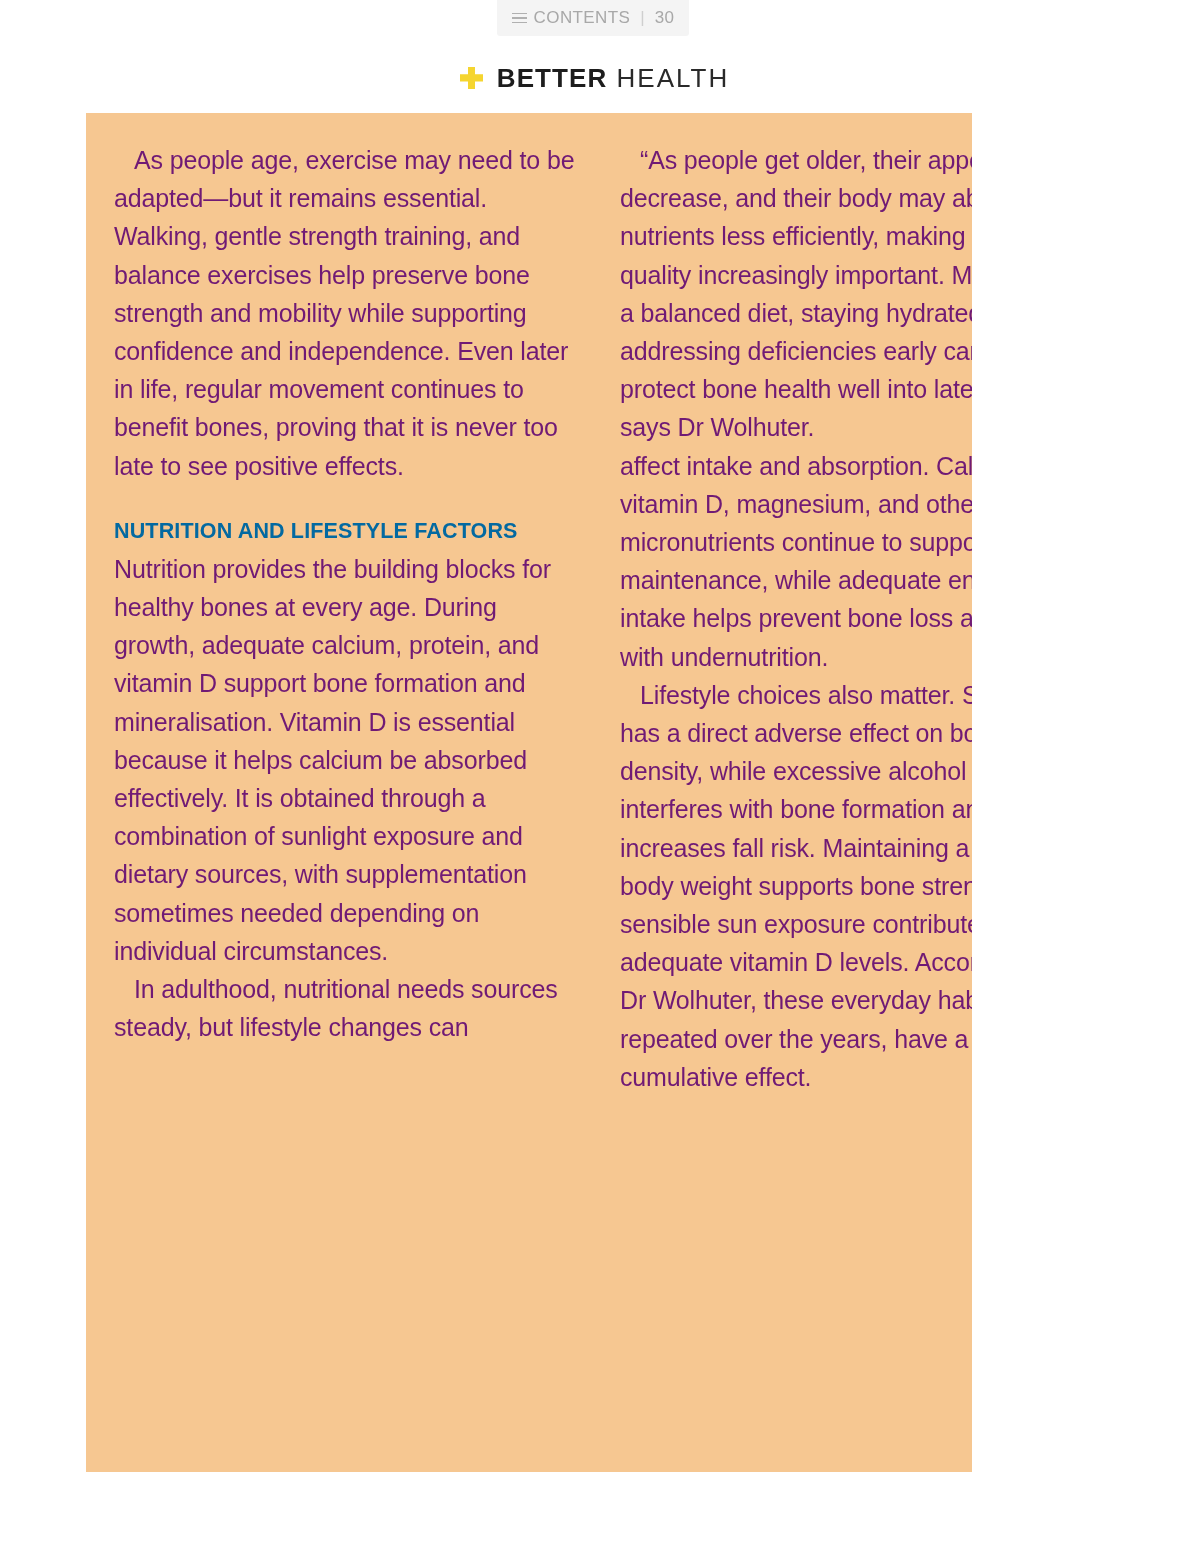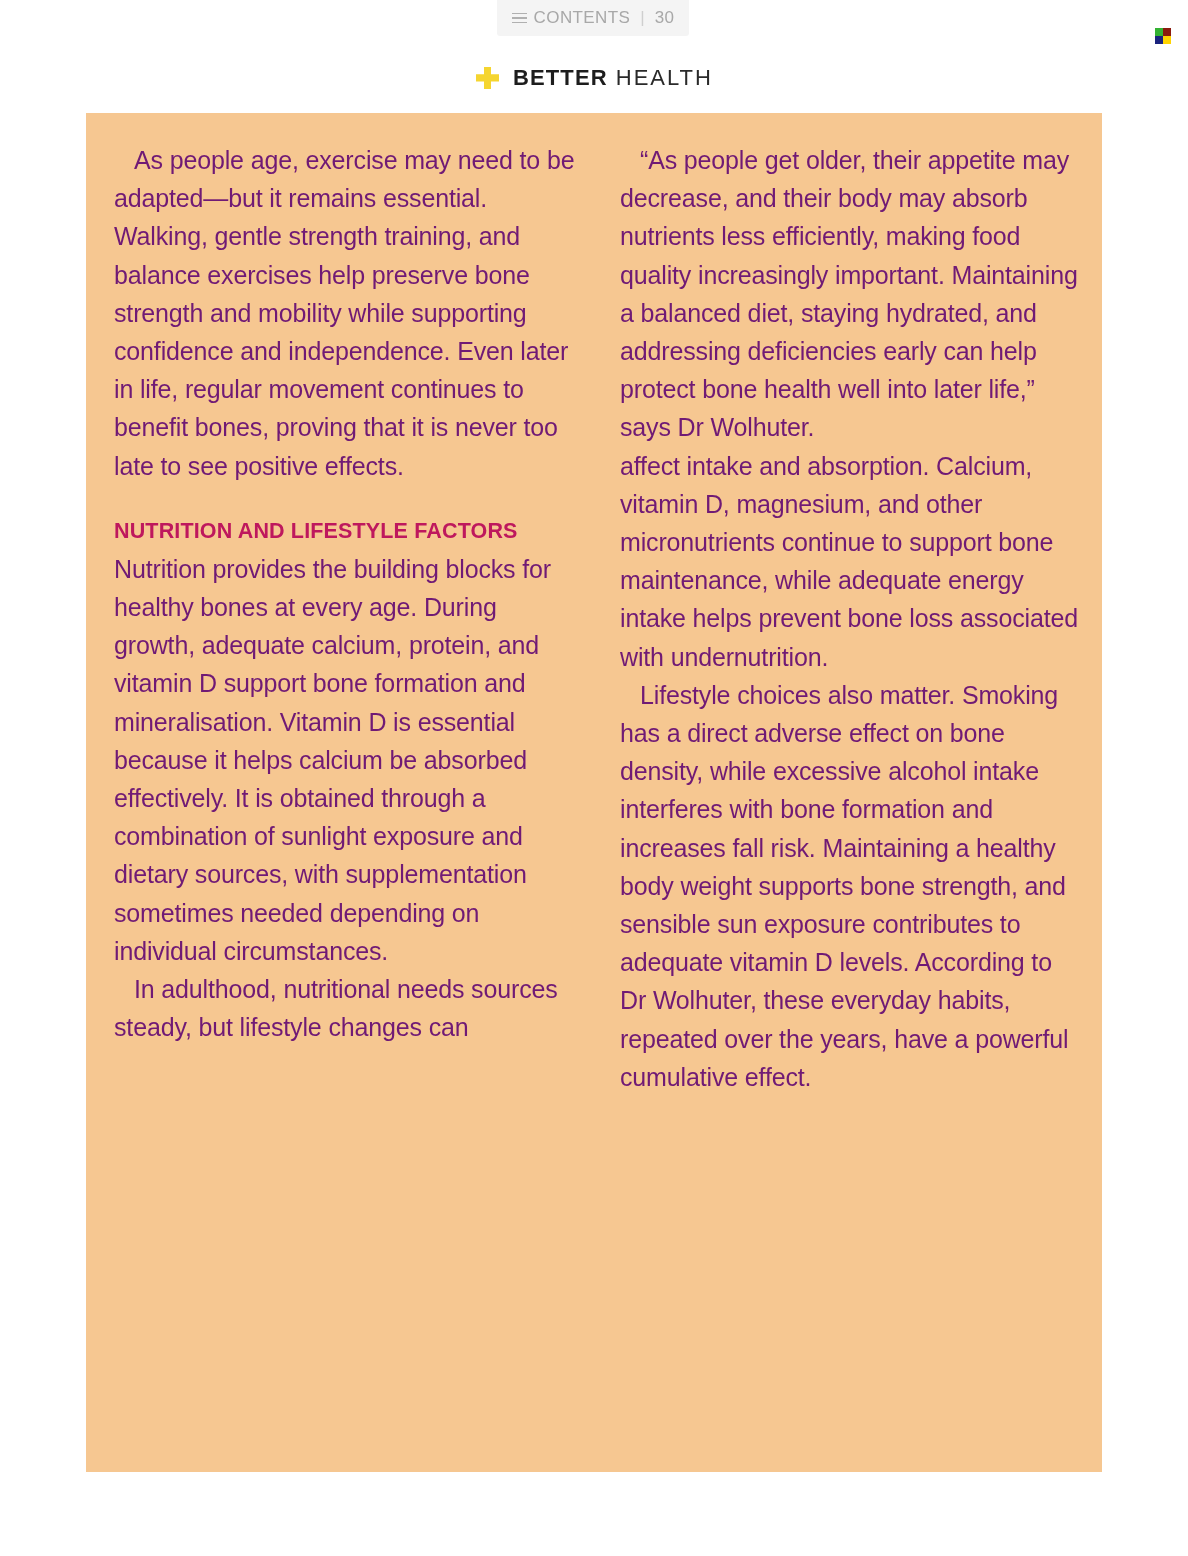--- a/index.html
+++ b/index.html
@@ -6,21 +6,21 @@
 
   html, body {
     width: 1188px;
     height: 1556px;
     background: #ffffff;
     font-family: "Liberation Sans", sans-serif;
   }
 
   .page {
     position: relative;
-    width: 1188px;
+    width: 972px;
     height: 1556px;
     background: #ffffff;
     overflow: hidden;
   }
 
   
   .contents-btn {
     position: absolute;
     left: 497px;
     top: 0px;
@@ -77,21 +77,21 @@
     gap: 13px;
   }
   .plus-icon {
     position: relative;
     width: 25px;
     height: 25px;
     flex: 0 0 auto;
   }
   .plus-icon svg { display: block; }
   .brand {
-    font-size: 22px;
+    font-size: 26px;
     letter-spacing: 0.6px;
     white-space: nowrap;
     line-height: 1;
   }
   .brand .b1 {
     font-weight: bold;
     color: #1d1d1d;
     letter-spacing: 1.1px;
   }
   .brand .b2 {
@@ -144,21 +144,21 @@
     font-family: Liberation Sans, sans-serif;
     font-weight: 400;
     letter-spacing: -0.15px;
   }
   .body-text.indent { text-indent: 20px; }
 
   .section-heading {
     font-size: 21.5px;
     line-height: 37px;
     font-weight: bold;
-    color: #be185d;
+    color: #0369a1;
     letter-spacing: 0.15px;
     margin-top: 28px;
   }
 </style>
 </head>
 <body>
 
 <div class="page">
 
   <div class="contents-btn">

